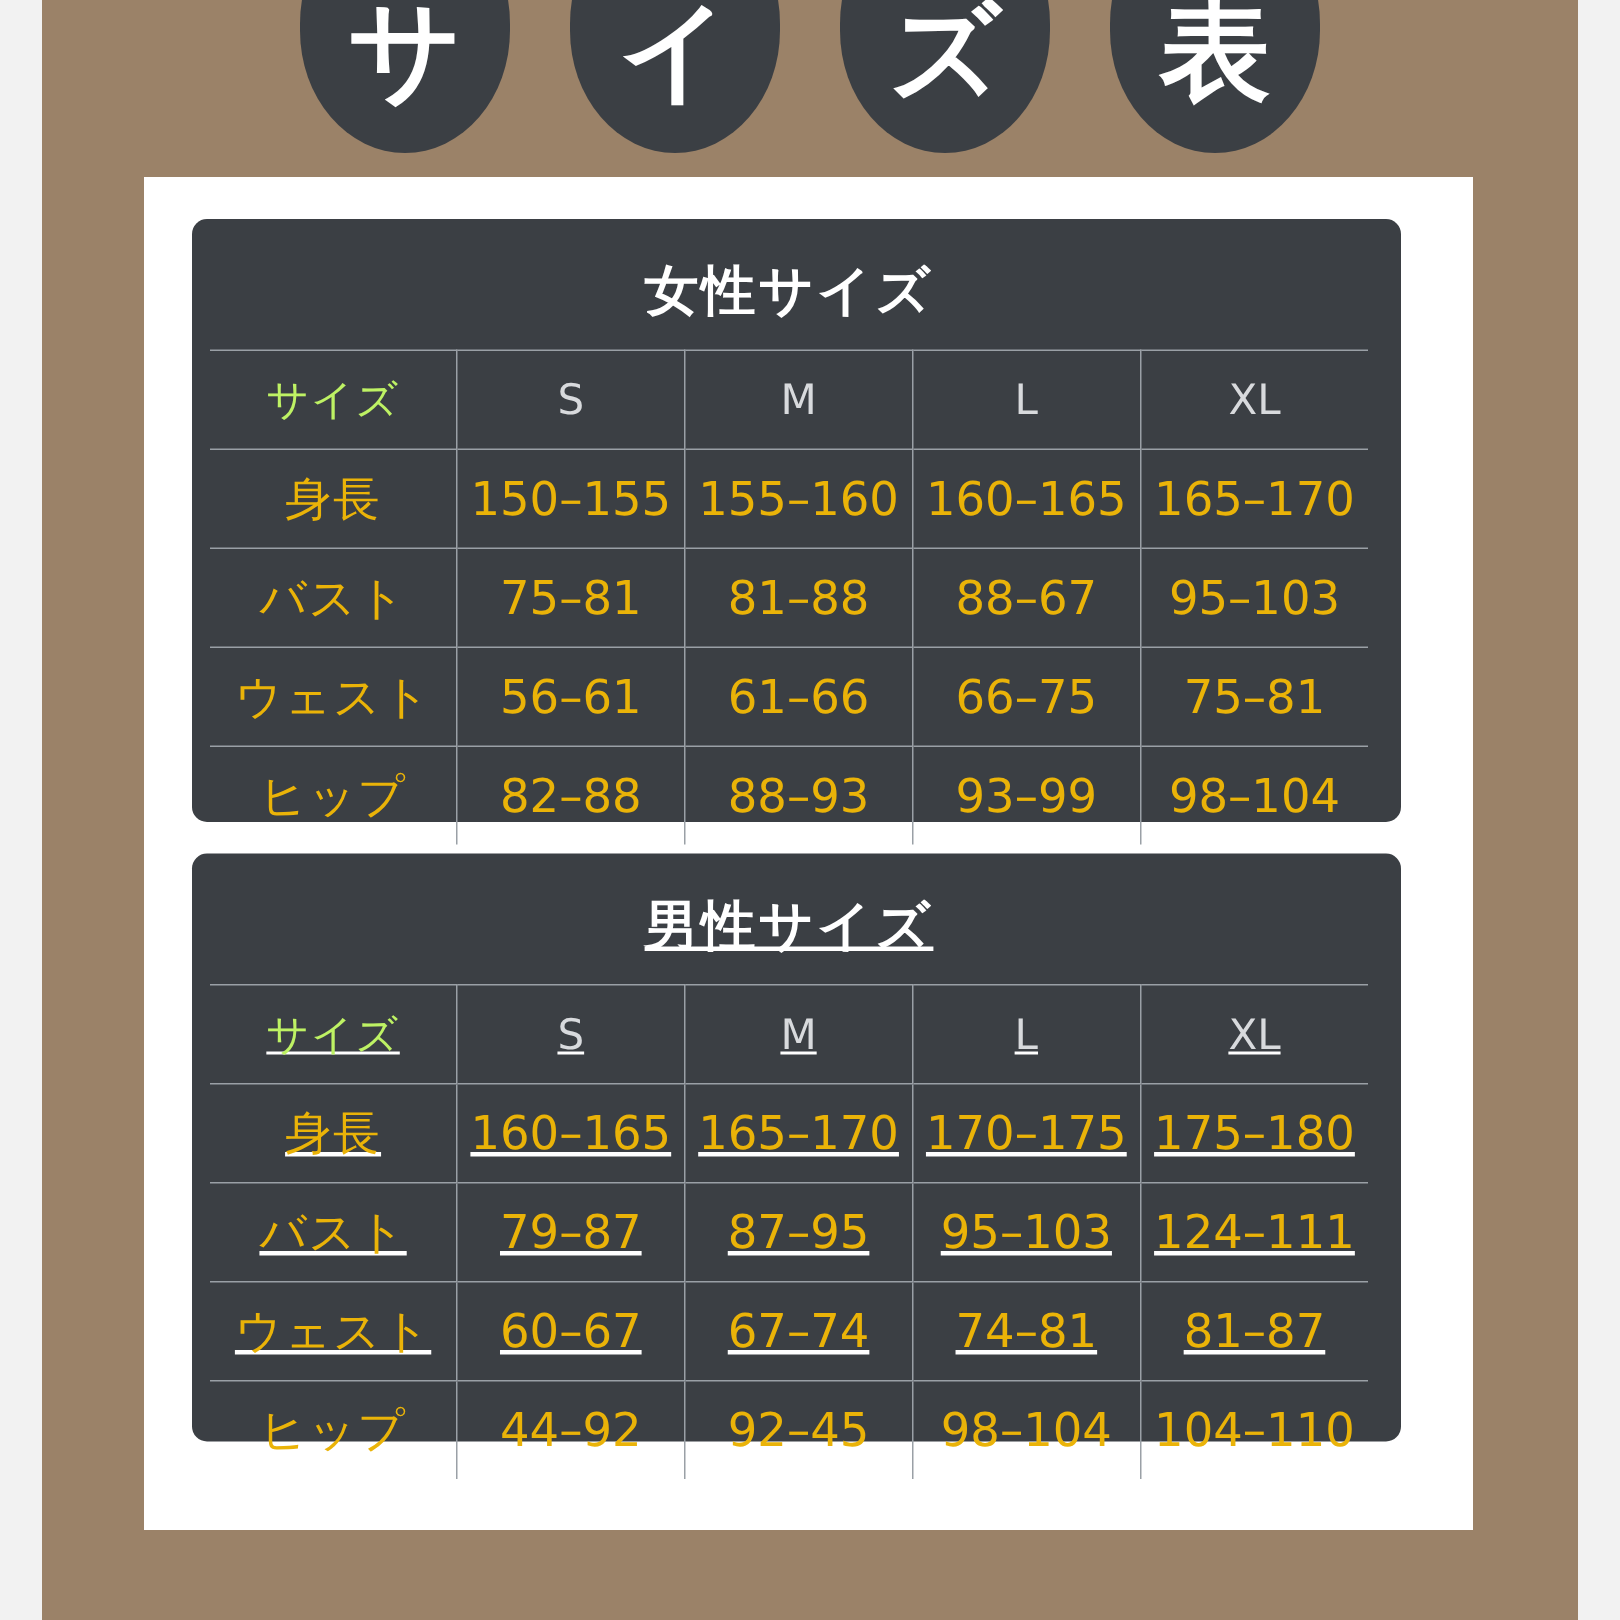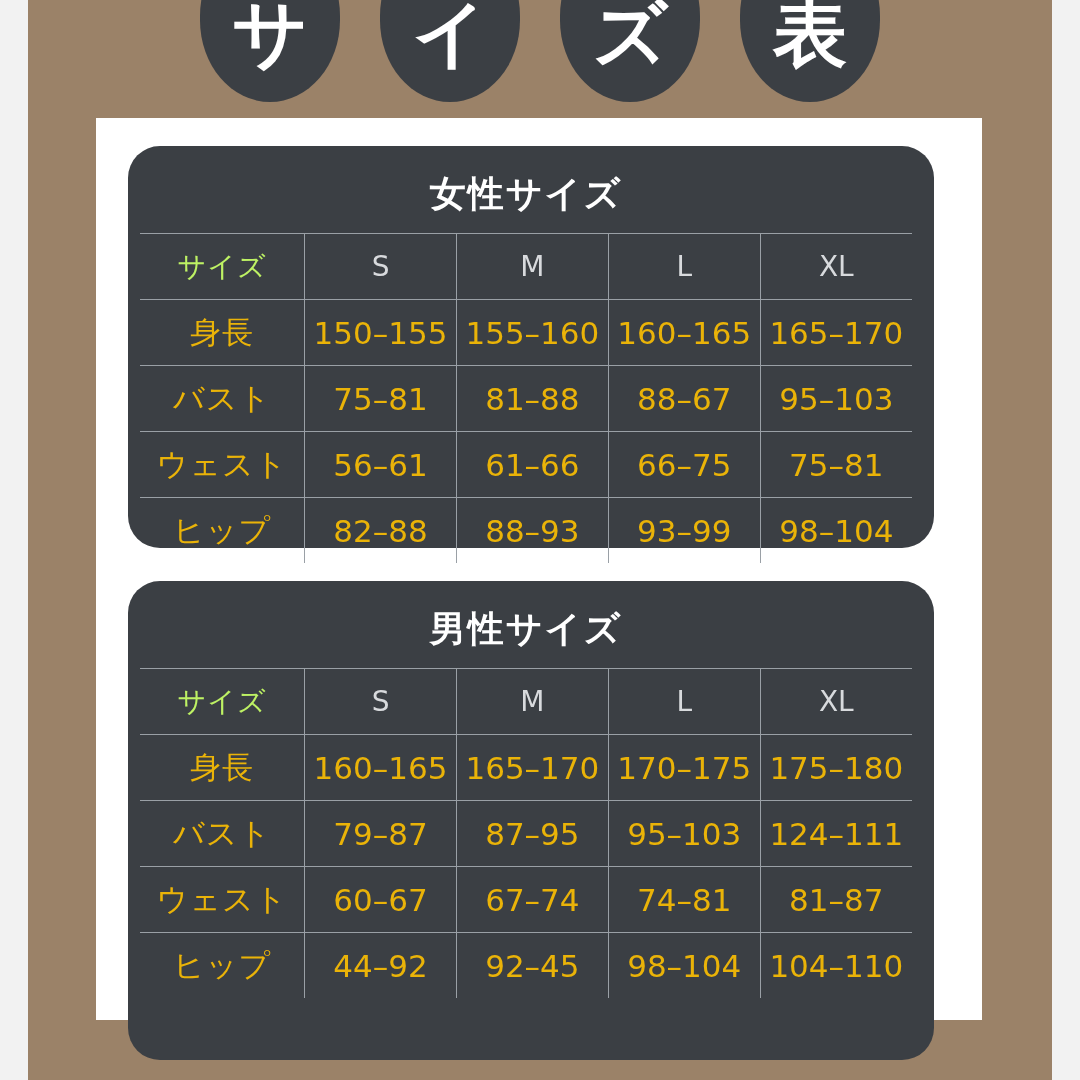--- a/index.html
+++ b/index.html
@@ -78,37 +78,38 @@
     letter-spacing: 14px;
     line-height: 1;
     pointer-events: none;
     user-select: none;
     z-index: 6;
   }
   
   .table-panel {
     position: absolute;
     background: #3b3f44;
-    border-radius: 32px;
+    border-radius: 10px;
     z-index: 4;
     box-sizing: border-box;
     padding: 14px 22px 16px 12px;
     color: #ffffff;
   }
   #panel-female {
     left: 128px;
     top: 146px;
     width: 806px;
     height: 402px;
   }
   #panel-male {
     left: 128px;
-    top: 581px;
+    top: 569px;
     width: 806px;
-    height: 479px;
+    height: 392px;
+    text-decoration: underline;
   }
   .panel-title {
     text-align: center;
     font-size: 36px;
     font-weight: bold;
     font-family: "DejaVu Sans", sans-serif;
     padding: 10px 0 14px 0;
     letter-spacing: 2px;
   }
   table.size-table {

